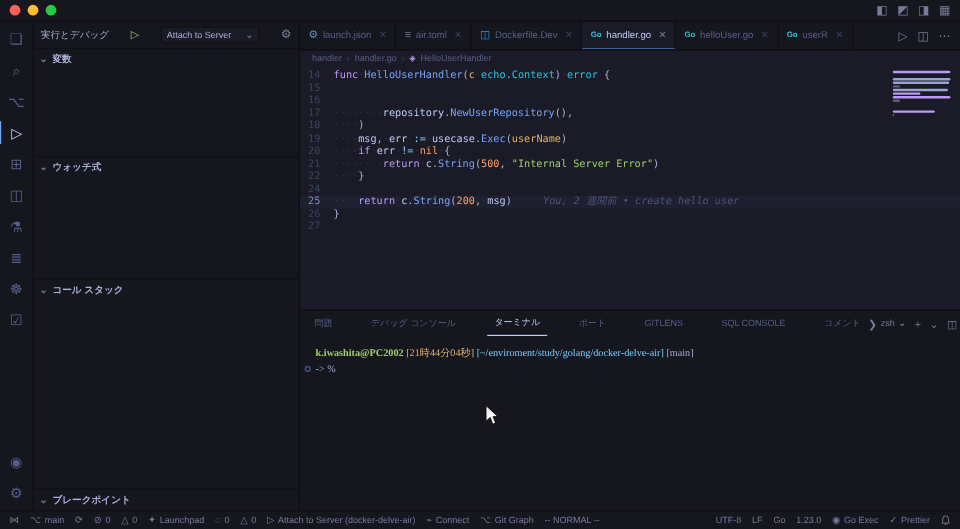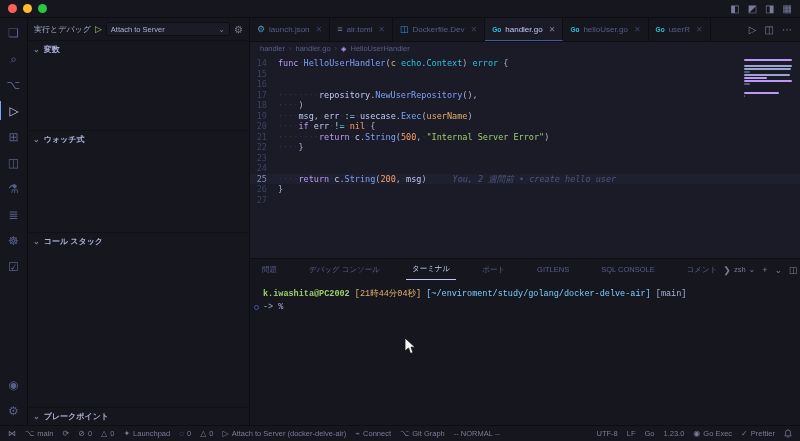--- a/index.html
+++ b/index.html
@@ -17,21 +17,21 @@
 
   
   .main{display:flex;height:407px}
   .activitybar{width:28px;background:#16161e;border-right:1px solid #0d0d12;display:flex;flex-direction:column;justify-content:space-between;align-items:center;padding:5px 0}
   #activity-top,#activity-bottom{display:flex;flex-direction:column;gap:7px;align-items:center;width:100%}
   .act-item{width:100%;height:19px;display:flex;align-items:center;justify-content:center;color:#565f89;font-size:12px;cursor:pointer}
   .act-item.active{color:#c0caf5;border-left:1px solid #7aa2f7}
 
   
   .sidebar{width:222px;background:#16161e;border-right:1px solid #0d0d12;display:flex;flex-direction:column}
-  .side-header{display:flex;align-items:center;gap:4px;padding:4px 6px}
+  .side-header{display:flex;align-items:center;gap:18px;padding:4px 6px}
   .side-title{color:#a9b1d6;font-size:8px;white-space:nowrap}
   .play{color:#9ece6a;font-size:9px;cursor:pointer}
   .cfg{flex:1;display:flex;align-items:flex-end;justify-content:space-between;background:#1a1b26;border:1px solid #0d0d12;border-radius:2px;padding:1px 4px;font-size:7.5px;color:#a9b1d6;height:14px;min-width:0;cursor:pointer}
   .cfg .lbl{overflow:hidden;white-space:nowrap}
   .gear{color:#787c99;font-size:10px;cursor:pointer}
   .side-sections{flex:1;display:flex;flex-direction:column}
   .side-section{display:flex;align-items:center;gap:4px;padding:3px 5px;font-size:8px;font-weight:bold;color:#a9b1d6;border-top:1px solid #101018;cursor:pointer}
   .chev{color:#787c99;font-size:8px}
 
   
@@ -68,21 +68,21 @@
   
   .panel{height:167px;background:#16161e;border-top:1px solid #0d0d12;display:flex;flex-direction:column}
   .panel-header{height:21px;display:flex;justify-content:space-between;align-items:center;padding:0 6px;flex:0 0 auto}
   #panel-tabs{display:flex;gap:20px;height:100%}
   .ptab{display:flex;align-items:center;padding:0 6px;font-size:7.5px;color:#565f89;cursor:pointer;white-space:nowrap}
   .ptab.active{color:#c0caf5;border-bottom:1px solid #c0caf5}
   #panel-controls{display:flex;align-items:center;gap:7px;color:#787c99}
   .pc-ic{font-size:9px;cursor:pointer;display:flex;align-items:center}
   .pc-shell{display:flex;align-items:center;gap:3px;font-size:7.5px;cursor:pointer}
   .pc-g{font-size:9px}
-  .terminal{flex:1;font-family:Liberation Mono, monospace;font-size:8.5px;line-height:13px;padding:8px 0 0 13px}
+  .terminal{flex:1;font-family:Liberation Serif, serif;font-size:8.5px;line-height:13px;padding:8px 0 0 13px}
   .t-line{position:relative;white-space:pre}
   .t-dec{position:absolute;left:-9px;top:4px;width:5px;height:5px;border:1px solid #3d59a1;border-radius:50%}
   .tu{color:#9ece6a;font-weight:bold}.tt{color:#e0af68}.tp{color:#7dcfff}.tn{color:#a9b1d6}
 
   
   .statusbar{height:16px;background:#16161e;border-top:1px solid #0d0d12;display:flex;justify-content:space-between;align-items:center;padding:0 8px;font-size:7.5px;color:#787c99;overflow:hidden}
   #status-left,#status-right{display:flex;gap:9px;align-items:center;white-space:nowrap}
   .sb-item{display:flex;gap:3px;align-items:center;cursor:pointer}
   .sb-ic{font-size:8px}
 
@@ -213,21 +213,20 @@
         <div id="code-lines">
             <div class="code-line"><span class="ln">14</span><span class="lt"><span class="tk-kw">func</span><span class="tk-ws">·</span><span class="tk-fn">HelloUserHandler</span><span class="tk-pun">(</span><span class="tk-prm">c</span><span class="tk-ws">·</span><span class="tk-typ">echo</span><span class="tk-pun">.</span><span class="tk-typ">Context</span><span class="tk-pun">)</span><span class="tk-ws">·</span><span class="tk-typ">error</span><span class="tk-ws">·</span><span class="tk-pun">{</span></span></div>
             <div class="code-line"><span class="ln">15</span><span class="lt"></span></div>
             <div class="code-line"><span class="ln">16</span></div>
             <div class="code-line"><span class="ln">17</span><span class="lt"><span class="tk-ws">········</span><span class="tk-var">repository</span><span class="tk-pun">.</span><span class="tk-fn">NewUserRepository</span><span class="tk-pun">(),</span></span></div>
             <div class="code-line"><span class="ln">18</span><span class="lt"><span class="tk-ws">····</span><span class="tk-pun">)</span></span></div>
             <div class="code-line"><span class="ln">19</span><span class="lt"><span class="tk-ws">····</span><span class="tk-var">msg</span><span class="tk-pun">,</span><span class="tk-ws">·</span><span class="tk-var">err</span><span class="tk-ws">·</span><span class="tk-op">:=</span><span class="tk-ws">·</span><span class="tk-var">usecase</span><span class="tk-pun">.</span><span class="tk-fn">Exec</span><span class="tk-pun">(</span><span class="tk-prm">userName</span><span class="tk-pun">)</span></span></div>
             <div class="code-line"><span class="ln">20</span><span class="lt"><span class="tk-ws">····</span><span class="tk-kw">if</span><span class="tk-ws">·</span><span class="tk-var">err</span><span class="tk-ws">·</span><span class="tk-op">!=</span><span class="tk-ws">·</span><span class="tk-num">nil</span><span class="tk-ws">·</span><span class="tk-pun">{</span></span></div>
             <div class="code-line"><span class="ln">21</span><span class="lt"><span class="tk-ws">········</span><span class="tk-kw">return</span><span class="tk-ws">·</span><span class="tk-var">c</span><span class="tk-pun">.</span><span class="tk-fn">String</span><span class="tk-pun">(</span><span class="tk-num">500</span><span class="tk-pun">,</span><span class="tk-ws">·</span><span class="tk-str">"Internal Server Error"</span><span class="tk-pun">)</span></span></div>
             <div class="code-line"><span class="ln">22</span><span class="lt"><span class="tk-ws">····</span><span class="tk-pun">}</span></span></div>
-            <div class="code-line"><span class="ln">23</span><span class="lt"></span></div>
             <div class="code-line"><span class="ln">24</span><span class="lt"></span></div>
             <div class="code-line current"><span class="ln">25</span><span class="lt"><span class="tk-ws">····</span><span class="tk-kw">return</span><span class="tk-ws">·</span><span class="tk-var">c</span><span class="tk-pun">.</span><span class="tk-fn">String</span><span class="tk-pun">(</span><span class="tk-num">200</span><span class="tk-pun">,</span><span class="tk-ws">·</span><span class="tk-var">msg</span><span class="tk-pun">)</span><span class="tk-blame">You, 2 週間前 • create hello user</span></span></div>
             <div class="code-line"><span class="ln">26</span><span class="lt"><span class="tk-pun">}</span></span></div>
             <div class="code-line"><span class="ln">27</span><span class="lt"></span></div>
           </div>
         <div id="minimap">
             <div class="mm-row" style="width: 48px; background: rgb(187, 154, 247);"></div>
             <div class="mm-row" style="width: 0px;"></div>
             <div class="mm-row" style="width: 48px; background: rgb(154, 165, 206);"></div>
             <div class="mm-row" style="width: 46.8px; background: rgb(154, 165, 206);"></div>

